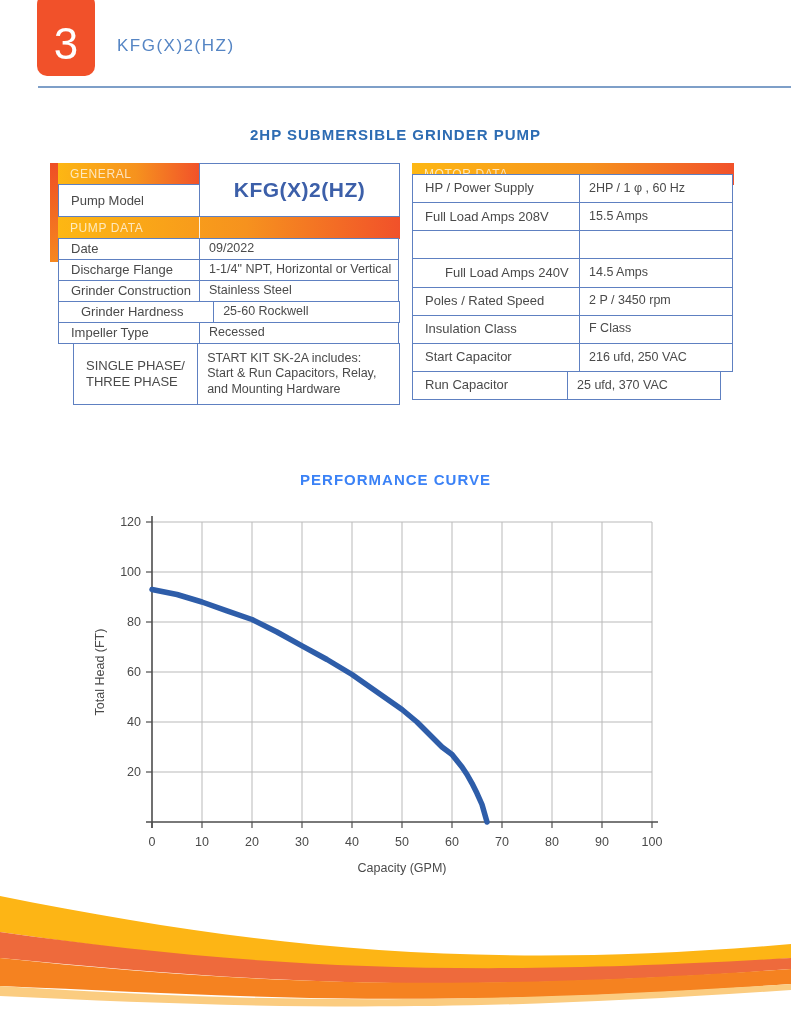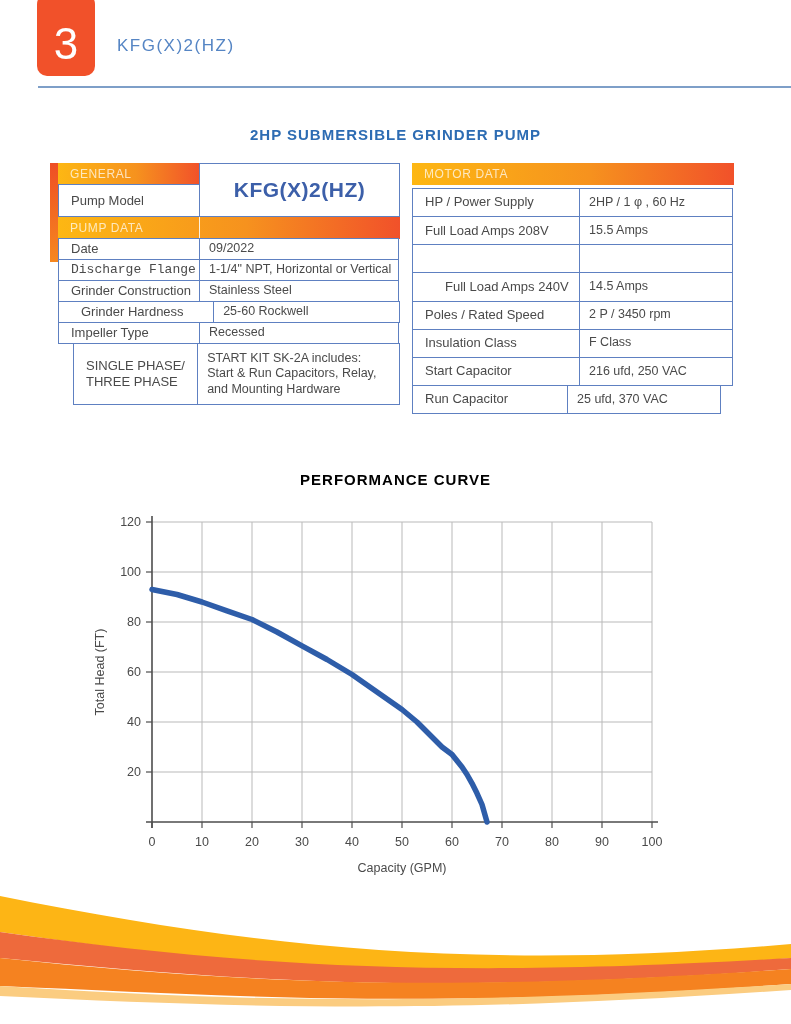--- a/index.html
+++ b/index.html
@@ -34,32 +34,32 @@
              color:#3C5FA9;letter-spacing:0.5px;background:#fff;}
   .pump-model-cell{position:absolute;left:0;top:21px;width:142px;height:33px;
              border:1px solid var(--tb);box-sizing:border-box;display:flex;
              align-items:center;padding-left:12px;font-size:13px;background:#fff;}
   .pump-data-bar{position:absolute;left:0;top:54px;width:342px;height:22px;}
   .pump-data-bar::after{content:"";position:absolute;left:141px;top:0;width:1px;
              height:22px;background:rgba(255,255,255,0.85);}
   .grows{position:absolute;left:0;top:76px;width:342px;}
   .mtable{position:absolute;left:412px;top:163px;width:322px;height:247px;}
   .motor-bar{position:absolute;left:0;top:0;width:322px;height:22px;}
-  .mrows{position:absolute;left:0;top:26px;width:322px;height:225px;
+  .mrows{position:absolute;left:0;top:12px;width:322px;height:225px;
          display:flex;flex-direction:column;}
   .trow{display:flex;margin-top:-1px;}
   .tcell{border:1px solid var(--tb);box-sizing:border-box;display:flex;
          align-items:center;padding-left:12px;font-size:13px;white-space:pre-line;
          background:#fff;line-height:1.25;}
   .tcell.value{margin-left:-1px;padding-left:9px;font-size:12.5px;}
   .mrow{flex:1;display:flex;margin-top:-1px;}
 
   
   .chart-title{position:absolute;left:0;top:471px;width:100%;text-align:center;
-               font-size:15px;font-weight:bold;letter-spacing:1px;color:#000000;}
+               font-size:15px;font-weight:bold;letter-spacing:1px;color:#3b82f6;}
   .chart-wrap{position:absolute;left:88px;top:504px;}
 
   
   .footer-wave{position:absolute;left:0;bottom:0;width:791px;height:140px;}
 </style>
 </head>
 <body>
 
 <div class="page">
 
@@ -77,21 +77,21 @@
     <div class="bar general-bar">GENERAL</div>
     <div class="model-big">KFG(X)2(HZ)</div>
     <div class="pump-model-cell">Pump Model</div>
     <div class="bar pump-data-bar">PUMP DATA</div>
     <div class="grows" id="grows">
         <div class="trow" style="height: 22px;">
           <div class="tcell" style="width: 142px;">Date</div>
           <div class="tcell value" style="width: 200px;">09/2022</div>
         </div>
         <div class="trow" style="height: 22px;">
-          <div class="tcell" style="width: 142px; font-family: Liberation Mono, monospace;">Discharge Flange</div>
+          <div class="tcell" style="width: 142px;">Discharge Flange</div>
           <div class="tcell value" style="width: 200px;">1-1/4" NPT, Horizontal or Vertical</div>
         </div>
         <div class="trow" style="height: 22px;">
           <div class="tcell" style="width: 142px;">Grinder Construction</div>
           <div class="tcell value" style="width: 200px;">Stainless Steel</div>
         </div>
         <div class="trow" style="height: 22px;">
           <div class="tcell" style="width: 166px; padding-left: 22px;">Grinder Hardness</div>
           <div class="tcell value" style="width: 200px;">25-60 Rockwell</div>
         </div>

